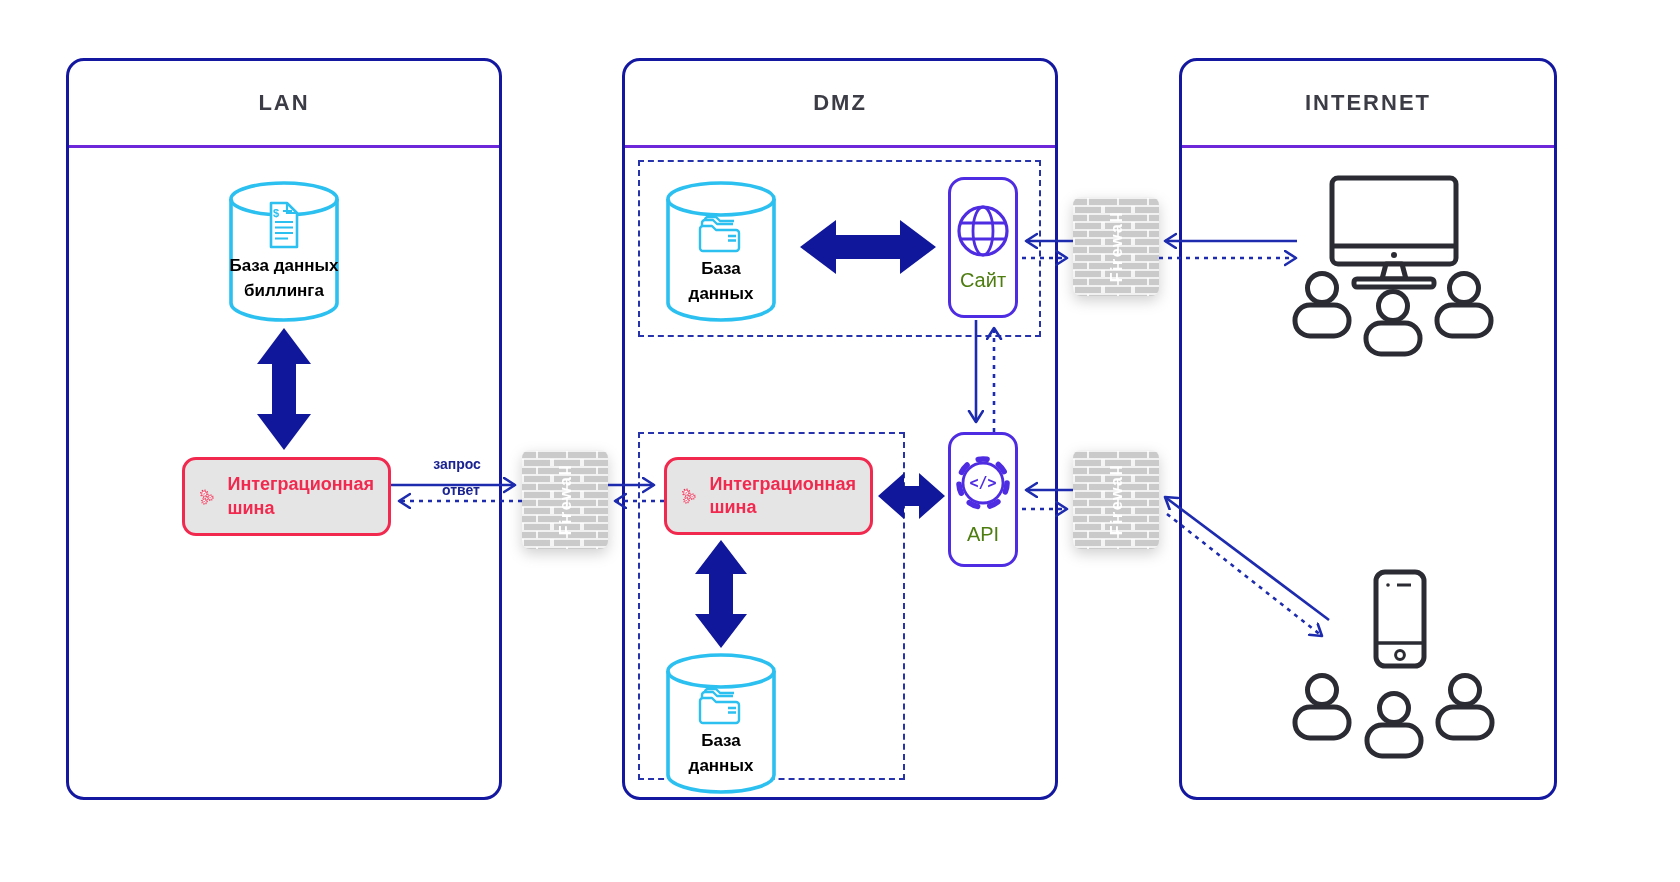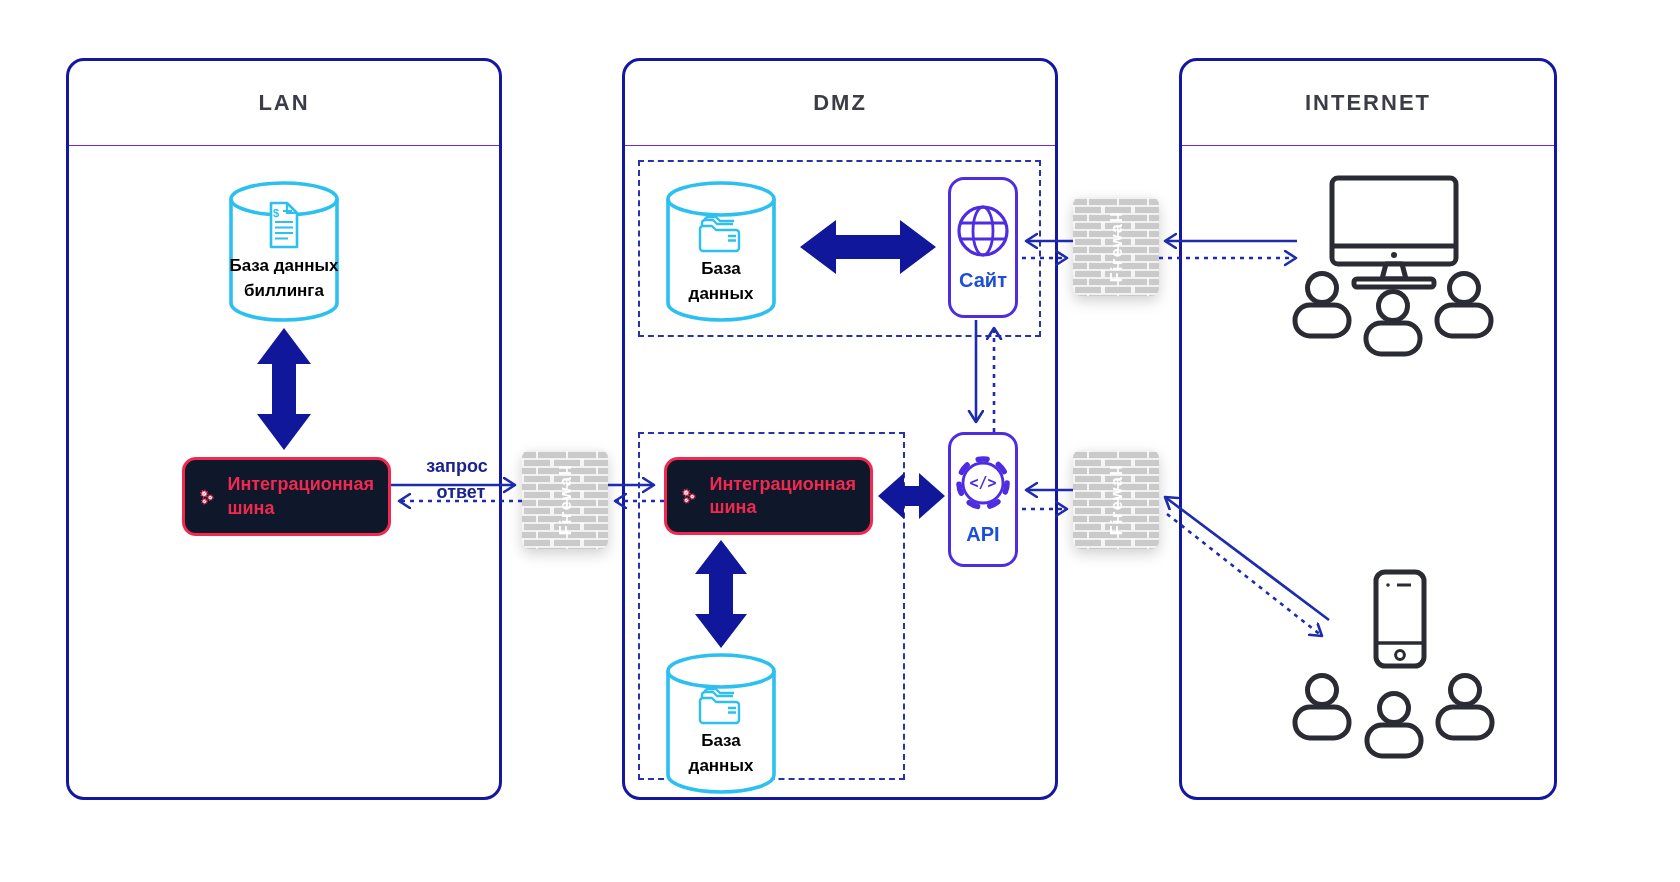--- a/index.html
+++ b/index.html
@@ -1,56 +1,56 @@
 <!DOCTYPE html>
 <html><head>
 <meta charset="utf-8">
 <style>
   html,body{margin:0;padding:0;background:#fff;}
   body{font-family:"Liberation Sans",sans-serif;}
   .canvas{position:relative;width:1680px;height:882px;background:#fff;overflow:hidden;}
 
   
   .zone{position:absolute;top:58px;height:742px;border:3px solid #1418a0;border-radius:18px;background:#fff;box-sizing:border-box;z-index:1;}
-  .zone-header{height:84px;border-bottom:1px solid #6d28d9;display:flex;align-items:center;justify-content:center;}
+  .zone-header{height:84px;border-bottom:3px solid #6d28d9;display:flex;align-items:center;justify-content:center;}
   .zone-title{font-size:22px;font-weight:bold;color:#3c3c46;letter-spacing:2px;}
   #zone-lan{left:66px;width:436px;}
   #zone-dmz{left:622px;width:436px;}
   #zone-internet{left:1179px;width:378px;}
 
   
   .dashed-box{position:absolute;border:2px dashed #2733ad;box-sizing:border-box;z-index:2;background:transparent;}
   #dash-web{left:638px;top:160px;width:403px;height:177px;}
   #dash-int{left:638px;top:432px;width:267px;height:348px;}
 
   
   .node{position:absolute;box-sizing:border-box;z-index:5;}
 
   
   .cyl{width:116px;height:146px;}
   .cyl svg.shape{position:absolute;left:0;top:0;}
   .cyl .inner{position:absolute;left:0;top:0;width:100%;height:100%;display:flex;flex-direction:column;align-items:center;}
   .cyl-label{color:#000000;font-size:17px;font-weight:bold;line-height:1.45;text-align:center;}
 
   
-  .busbox{width:209px;height:79px;border:3px solid #f2294f;border-radius:14px;background:#0f172a;display:flex;align-items:center;padding:0 14px;gap:12px;justify-content:flex-end;}
+  .busbox{width:209px;height:79px;border:3px solid #f2294f;border-radius:14px;background:#e5e5e5;display:flex;align-items:center;padding:0 14px;gap:12px;justify-content:flex-end;}
   .busbox .bus-label{color:#f2294f;font-size:18px;font-weight:bold;line-height:1.3;}
 
   
   .violetbox{border:3px solid #4e2ce2;border-radius:16px;background:#fff;display:flex;flex-direction:column;align-items:center;justify-content:center;gap:10px;}
   #node-site{left:948px;top:177px;width:70px;height:141px;}
   #node-api{left:948px;top:432px;width:70px;height:135px;}
-  .violet-label{color:#1d4ed8;font-size:20px;font-weight:bold;}
+  .violet-label{color:#4d7c0f;font-size:20px;font-weight:normal;}
 
   
   .fw{position:absolute;z-index:6;filter:drop-shadow(0 5px 7px rgba(0,0,0,.18));}
   .fw text{fill:#fff;font-family:"Liberation Sans",sans-serif;font-size:16px;font-weight:bold;letter-spacing:1.5px;}
 
   
-  .edge-label{position:absolute;color:#1b2390;font-size:18px;font-weight:bold;text-align:center;z-index:7;}
+  .edge-label{position:absolute;color:#1b2390;font-size:14px;font-weight:bold;text-align:center;z-index:7;}
   #lbl-request{left:398px;top:456px;width:118px;}
   #lbl-response{left:402px;top:482px;width:118px;}
 
   
   #overlay{position:absolute;left:0;top:0;z-index:9;pointer-events:none;}
   .thin{stroke:#1d2bae;stroke-width:2.6px;fill:none;}
   .dash{stroke-dasharray:4 5;}
   .thick{fill:#11179b;}
   .dev{stroke:#2b2c33;stroke-width:5px;fill:#fff;stroke-linejoin:round;}
 </style>

